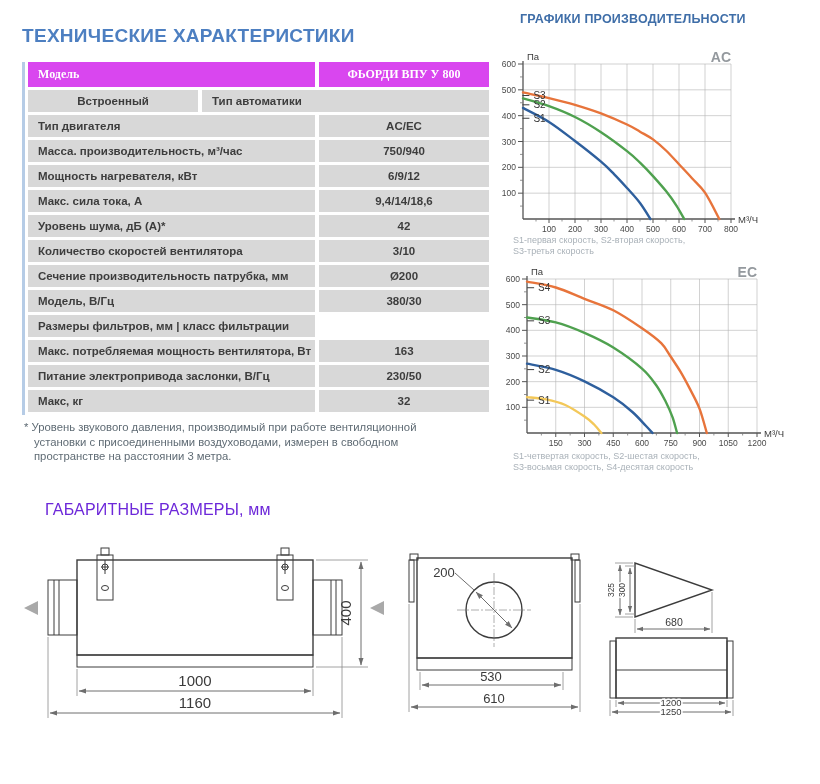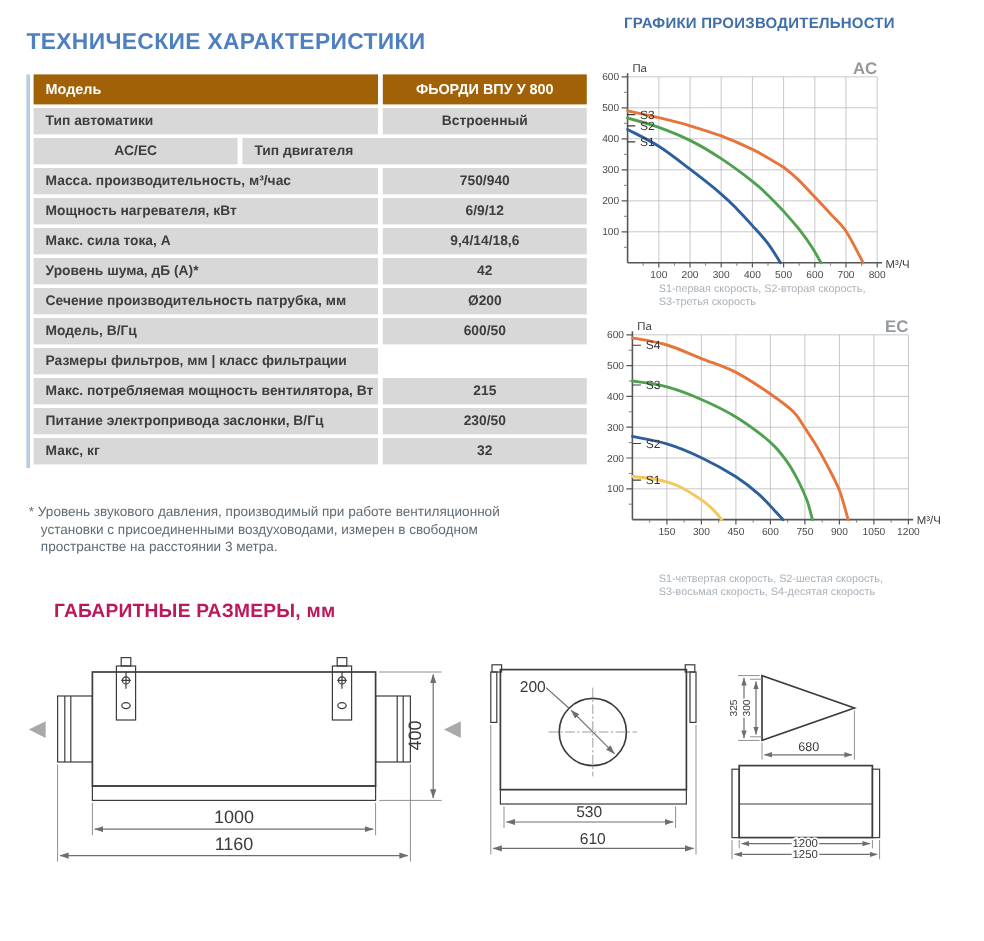--- a/index.html
+++ b/index.html
@@ -1,36 +1,36 @@
 <!DOCTYPE html>
 <html><head>
 <meta charset="utf-8">
 <style>
   html,body{margin:0;padding:0;background:#fff;}
   #page{position:relative;width:820px;height:784px;background:#ffffff;overflow:hidden;
         font-family:"Liberation Sans",sans-serif;}
   .h1{position:absolute;left:22px;top:25px;font-size:19px;font-weight:bold;color:#4d7fc1;letter-spacing:.3px;text-align:right;}
   .h2{position:absolute;left:520px;top:12px;font-size:12.5px;font-weight:bold;color:#3f6ea8;letter-spacing:.2px;}
-  .h3{position:absolute;left:45px;top:501px;font-size:16px;font-weight:bold;color:#be185d;letter-spacing:.2px;}
+  .h3{position:absolute;left:45px;top:501px;font-size:16px;font-weight:normal;color:#6d28d9;letter-spacing:.2px;}
 
   .spec-table{position:absolute;left:22px;top:62px;border-left:3px solid #b6cce6;padding-left:3px;}
   .trow{display:flex;gap:4px;margin-bottom:3px;}
   .tcell{background:#d8d8d8;height:22px;line-height:22px;font-size:11.5px;font-weight:bold;color:#3d3d3d;white-space:nowrap;}
   .tlabel{width:287px;padding-left:10px;box-sizing:border-box;}
   .tvalue{width:170px;text-align:center;}
-  .thead .tcell{background:#a16207;color:#ffffff;height:25px;line-height:25px;font-size:12px;}
+  .thead .tcell{background:#d946ef;color:#ffffff;height:25px;line-height:25px;font-size:12px;font-family:Liberation Serif, serif;}
 
   .footnote{position:absolute;left:24px;top:420px;width:408px;font-size:11.3px;line-height:14.5px;
             color:#5f6b74;padding-left:10px;text-indent:-10px;}
 
   .chart{position:absolute;width:330px;height:184px;}
   #chart0{left:495px;top:50px;}
   #chart1{left:495px;top:265px;}
-  .caption{position:absolute;left:513px;font-size:9px;line-height:11px;color:#a9b1b8;margin-left:36px;}
-  #cap0{top:235px;} #cap1{top:477px;}
+  .caption{position:absolute;left:513px;font-size:9px;line-height:11px;color:#a9b1b8;}
+  #cap0{top:235px;} #cap1{top:451px;}
   svg text{font-family:"Liberation Sans",sans-serif;}
 
   .drawing{position:absolute;}
   #draw1{left:20px;top:538px;} #draw2{left:395px;top:540px;} #draw3{left:600px;top:540px;}
   .outline{fill:none;stroke:#3c3c3c;stroke-width:1.4;}
   .thin{fill:none;stroke:#3c3c3c;stroke-width:1;}
   .dim{stroke:#6e6e6e;stroke-width:1;fill:none;}
   .ext{stroke:#8a8a8a;stroke-width:.8;fill:none;}
   .dimtxt{fill:#3a3a3a;}
   .halo{paint-order:stroke;stroke:#ffffff;stroke-width:3px;}
@@ -43,57 +43,61 @@
   <div class="h1">ТЕХНИЧЕСКИЕ ХАРАКТЕРИСТИКИ</div>
   <div class="h2">ГРАФИКИ ПРОИЗВОДИТЕЛЬНОСТИ</div>
   <div class="h3">ГАБАРИТНЫЕ РАЗМЕРЫ, мм</div>
 
   <div class="spec-table">
     <div class="trow thead">
       <div class="tcell tlabel">Модель</div>
       <div class="tcell tvalue">ФЬОРДИ ВПУ У 800</div>
     </div>
     <div class="trow">
+        <div class="tcell tvalue">Встроенный</div>
         <div class="tcell tlabel">Тип автоматики</div>
-        <div class="tcell tvalue">Встроенный</div>
-      </div>
-    <div class="trow">
+      </div>
+    <div class="trow">
+        <div class="tcell tlabel">Тип двигателя</div>
         <div class="tcell tvalue">AC/EC</div>
-        <div class="tcell tlabel">Тип двигателя</div>
       </div>
     <div class="trow">
         <div class="tcell tlabel">Масса. производительность, м³/час</div>
         <div class="tcell tvalue">750/940</div>
       </div>
     <div class="trow">
         <div class="tcell tlabel">Мощность нагревателя, кВт</div>
         <div class="tcell tvalue">6/9/12</div>
       </div>
     <div class="trow">
         <div class="tcell tlabel">Макс. сила тока, А</div>
         <div class="tcell tvalue">9,4/14/18,6</div>
       </div>
     <div class="trow">
         <div class="tcell tlabel">Уровень шума, дБ (А)*</div>
         <div class="tcell tvalue">42</div>
       </div>
     <div class="trow">
+        <div class="tcell tlabel">Количество скоростей вентилятора</div>
+        <div class="tcell tvalue">3/10</div>
+      </div>
+    <div class="trow">
         <div class="tcell tlabel">Сечение производительность патрубка, мм</div>
         <div class="tcell tvalue">Ø200</div>
       </div>
     <div class="trow">
         <div class="tcell tlabel">Модель, В/Гц</div>
-        <div class="tcell tvalue">600/50</div>
+        <div class="tcell tvalue">380/30</div>
       </div>
     <div class="trow">
         <div class="tcell tlabel">Размеры фильтров, мм  |  класс фильтрации</div>
       </div>
     <div class="trow">
         <div class="tcell tlabel">Макс. потребляемая мощность вентилятора, Вт</div>
-        <div class="tcell tvalue">215</div>
+        <div class="tcell tvalue">163</div>
       </div>
     <div class="trow">
         <div class="tcell tlabel">Питание электропривода заслонки, В/Гц</div>
         <div class="tcell tvalue">230/50</div>
       </div>
     <div class="trow">
         <div class="tcell tlabel">Макс, кг</div>
         <div class="tcell tvalue">32</div>
       </div>
   </div>

